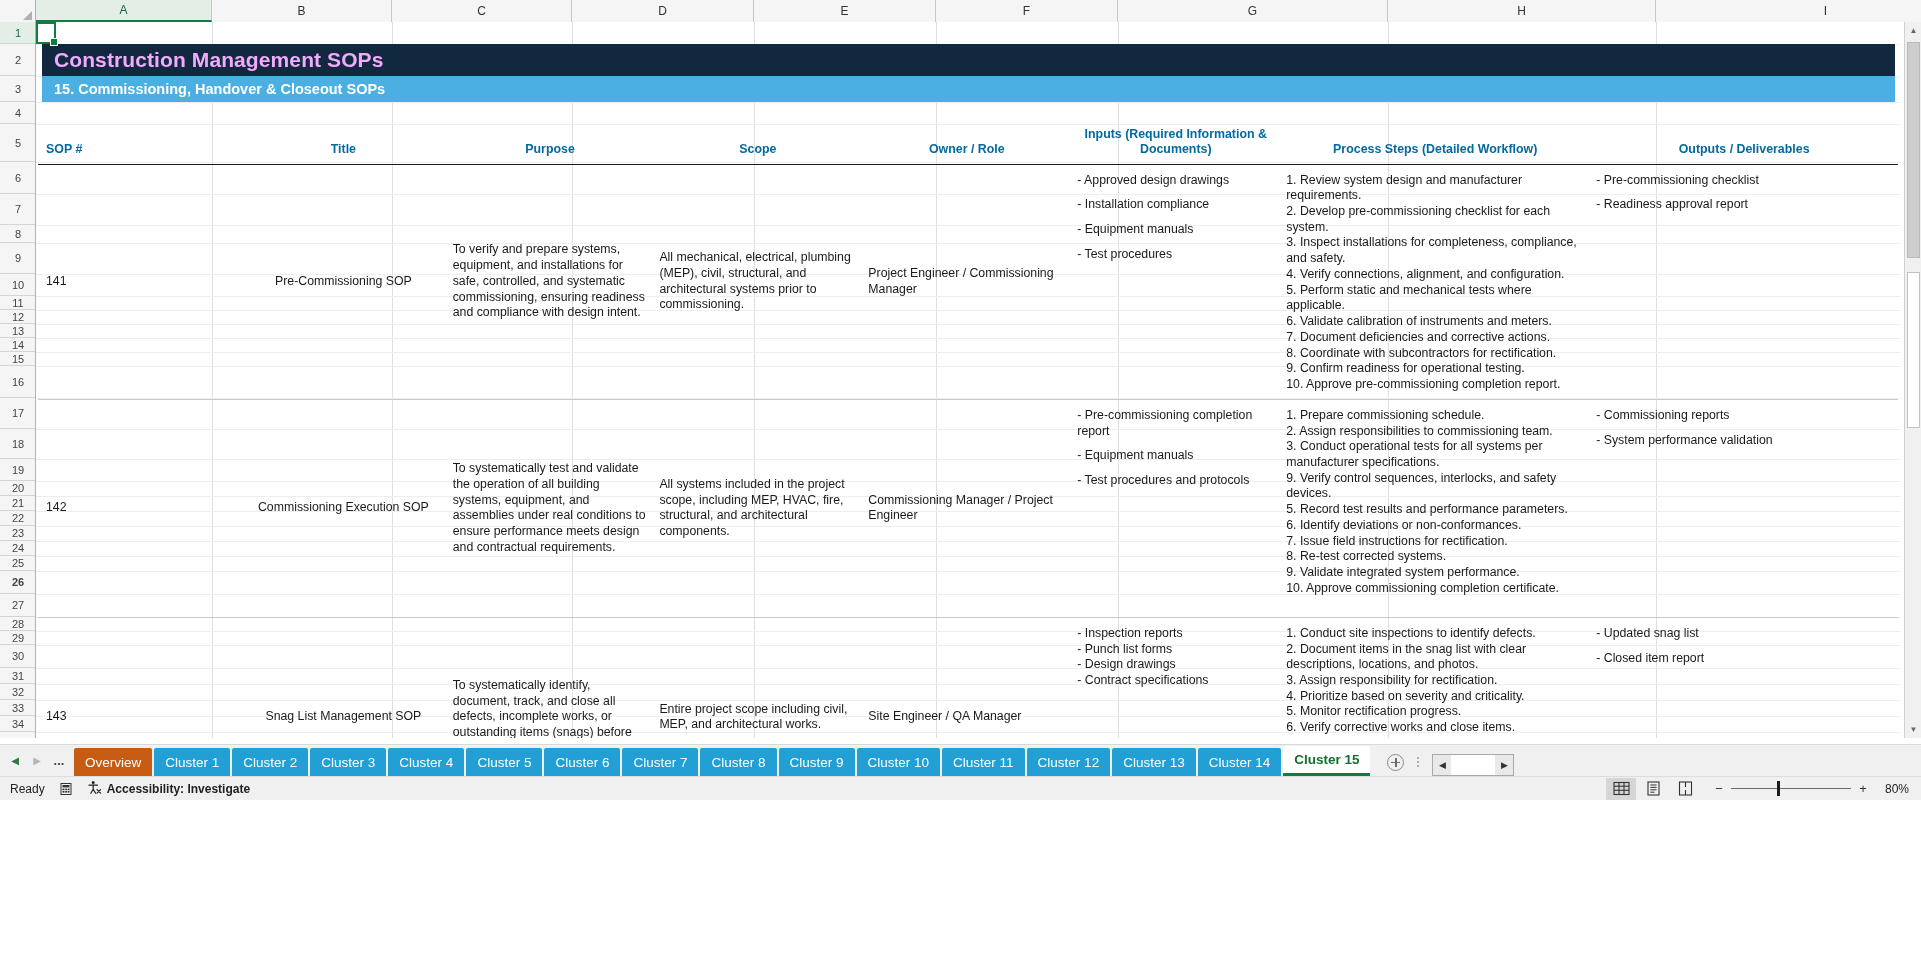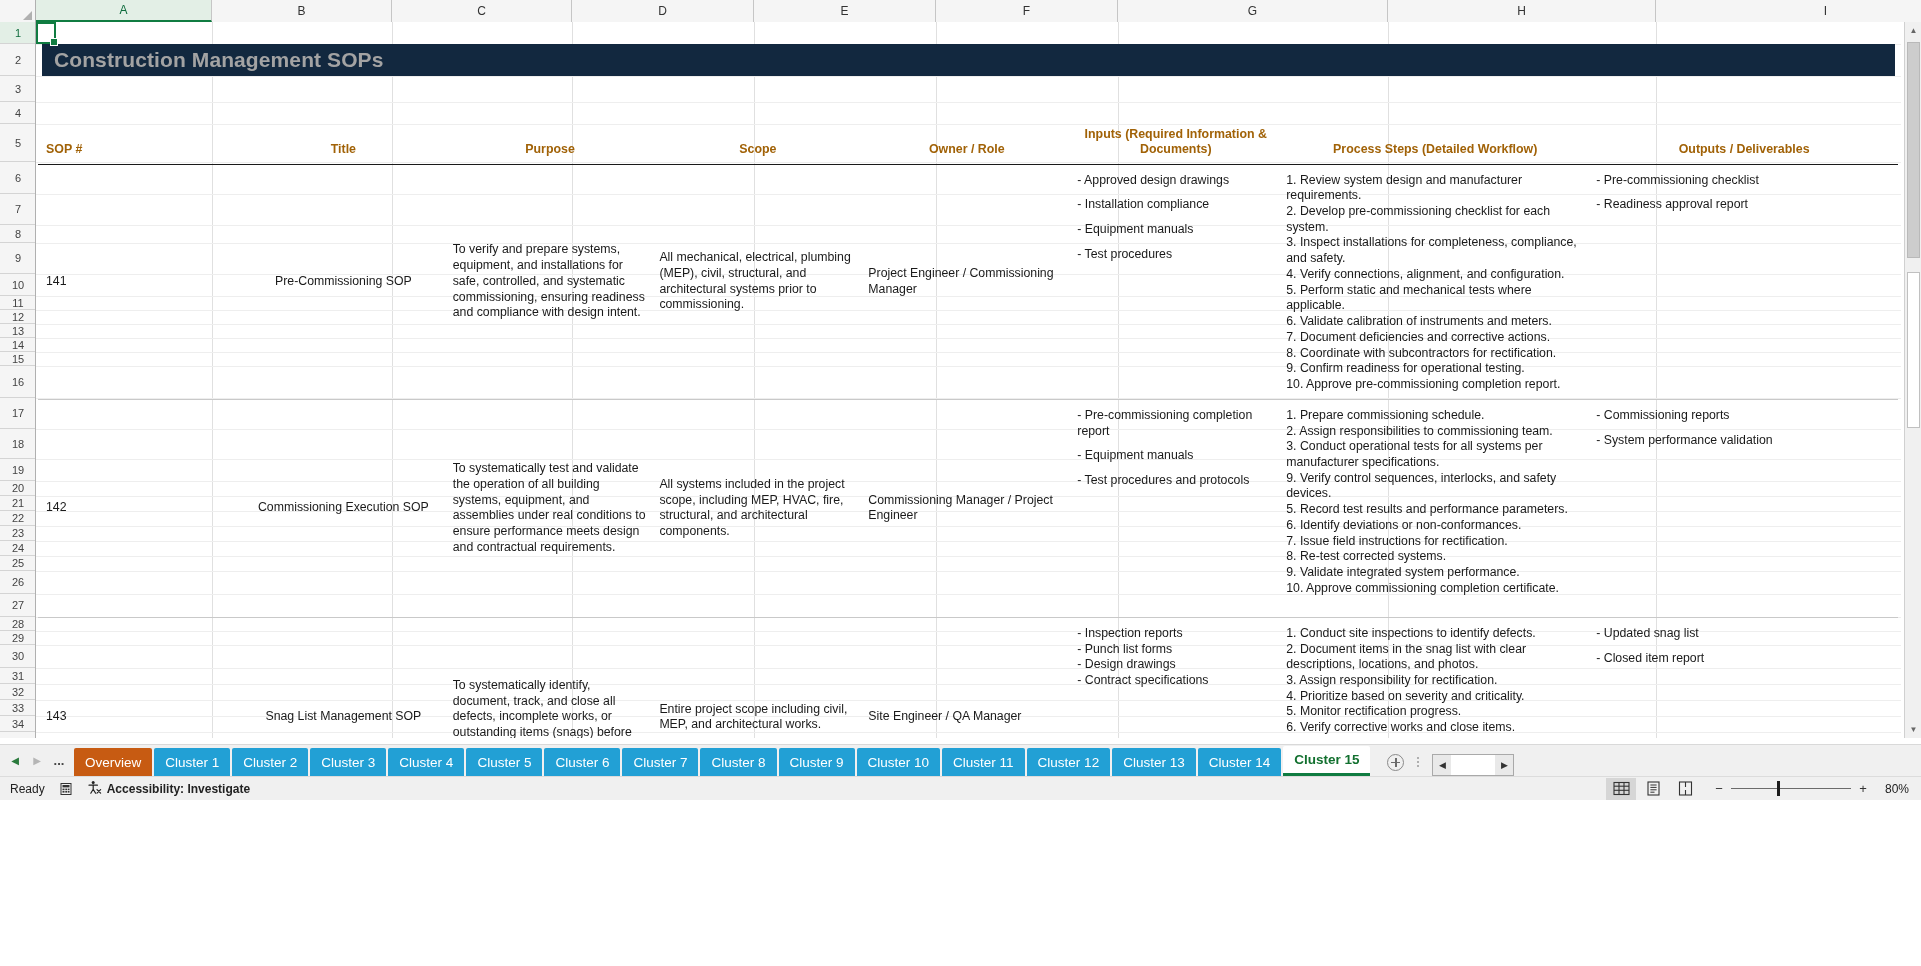--- a/index.html
+++ b/index.html
@@ -100,21 +100,21 @@
   .banner-main {
     position: absolute;
     left: 6px; top: 22px;
     width: 1853px; height: 32px;
     background: #12283f;
     display: flex; align-items: center;
     padding-left: 12px;
     z-index: 3;
   }
   .banner-main span {
-    color: #a3a3a3;
+    color: #f0abfc;
     font-size: 21px;
     font-weight: bold;
     letter-spacing: .1px;
   }
   .banner-sub {
     position: absolute;
     left: 6px; top: 54px;
     width: 1853px; height: 26px;
     background: #4bafe1;
     display: flex; align-items: center;
@@ -134,21 +134,21 @@
     width: 1860px;
     z-index: 3;
     border-collapse: collapse;
     table-layout: fixed;
     font-size: 12.3px;
     color: #1a1a1a;
   }
   .tbl th {
     font-size: 12.4px;
     font-weight: bold;
-    color: #a16207;
+    color: #0369a1;
     padding: 4px 6px 6px 6px;
     vertical-align: bottom;
     text-align: center;
     border-bottom: 1.6px solid #1a1a1a;
     height: 50px;
     line-height: 1.25;
     background: transparent;
   }
   .tbl th.left { text-align: left; padding-left: 8px; }
   .tbl td {
@@ -341,21 +341,21 @@
         <div class="rowhead" style="height: 32px;">16</div>
         <div class="rowhead" style="height: 31px;">17</div>
         <div class="rowhead" style="height: 30px;">18</div>
         <div class="rowhead" style="height: 22px;">19</div>
         <div class="rowhead" style="height: 15px;">20</div>
         <div class="rowhead" style="height: 15px;">21</div>
         <div class="rowhead" style="height: 15px;">22</div>
         <div class="rowhead" style="height: 15px;">23</div>
         <div class="rowhead" style="height: 15px;">24</div>
         <div class="rowhead" style="height: 15px;">25</div>
-        <div class="rowhead" style="height: 23px;">26</div>
+        <div class="rowhead" style="height: 23px; font-weight: bold;">26</div>
         <div class="rowhead" style="height: 23px;">27</div>
         <div class="rowhead" style="height: 14px;">28</div>
         <div class="rowhead" style="height: 14px;">29</div>
         <div class="rowhead" style="height: 23px;">30</div>
         <div class="rowhead" style="height: 16px;">31</div>
         <div class="rowhead" style="height: 16px;">32</div>
         <div class="rowhead" style="height: 16px;">33</div>
         <div class="rowhead" style="height: 16px;">34</div>
       </div>
   </div>
@@ -404,20 +404,23 @@
         <div class="hline" style="top: 678px;"></div>
         <div class="hline" style="top: 694px;"></div>
         <div class="hline" style="top: 710px;"></div>
       </div>
 
     <div class="active-cell"></div>
 
     <div class="banner-main">
       <span>Construction Management SOPs</span>
     </div>
+    <div class="banner-sub">
+      <span>15. Commissioning, Handover &amp; Closeout SOPs</span>
+    </div>
 
     <table class="tbl">
       <colgroup>
         <col class="w-a">
           <col class="w-b">
           <col class="w-c">
           <col class="w-d">
         <col class="w-e">
           <col class="w-f">
           <col class="w-g">

